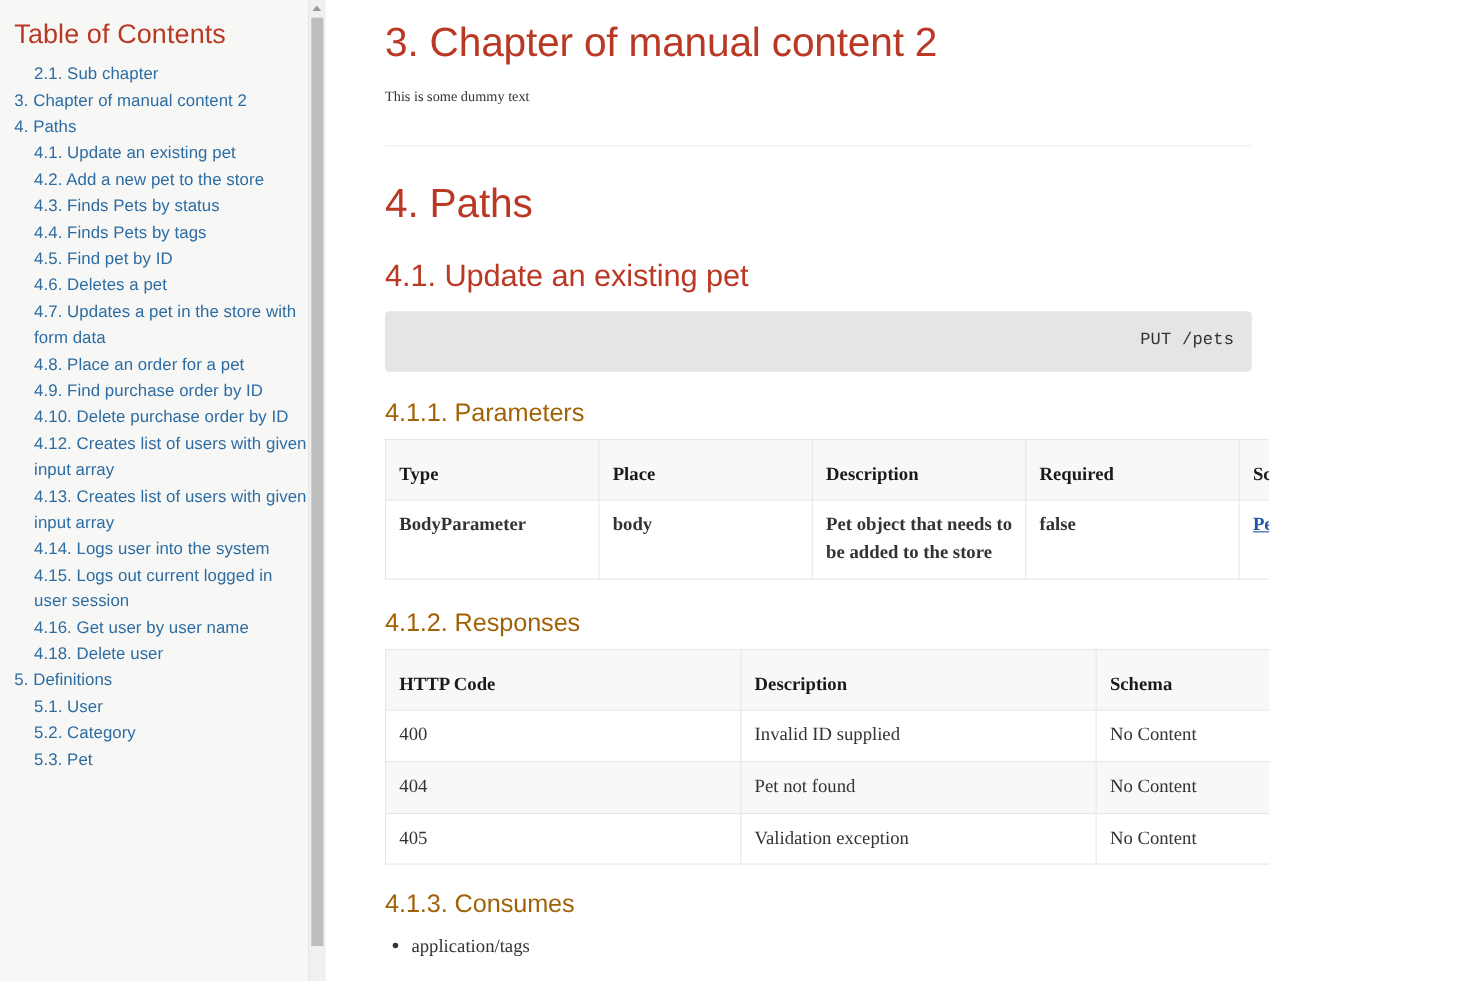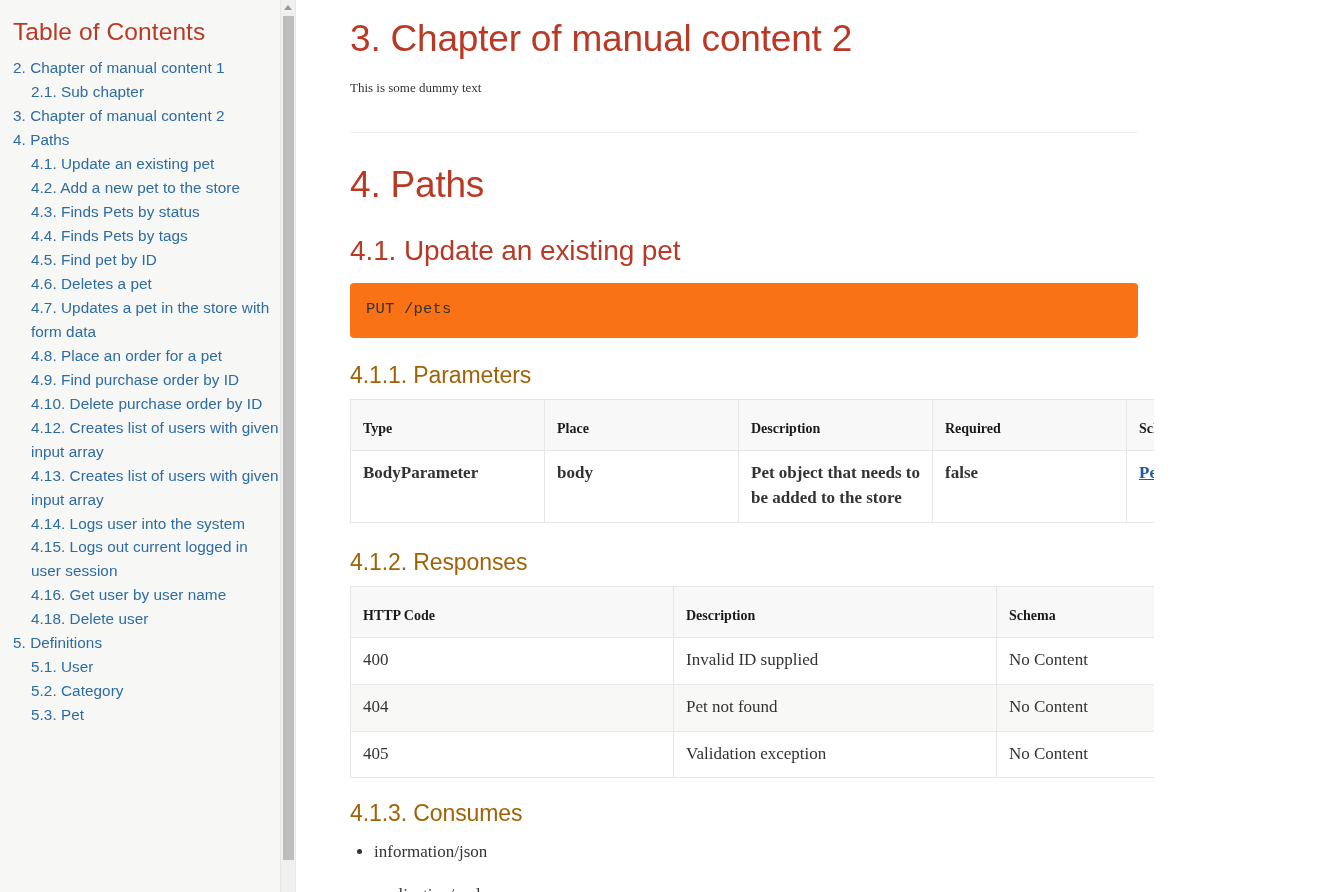--- a/index.html
+++ b/index.html
@@ -159,46 +159,47 @@
     border-top: 1px solid #efefed;
     margin: 33px 0 0 0;
   }
   .sect1-gap { height: 30px; }
 
   
   .listingblock {
     margin-top: 16px;
   }
   .listingblock pre {
-    background: #f97316;
+    background: #e5e5e5;
     border-radius: 4px;
     margin: 0;
     padding: 15px 16px 17px 16px;
     font-family: "Liberation Mono", monospace;
     font-size: 15.5px;
     line-height: 1.45;
     color: #333333;
     white-space: pre;
     letter-spacing: 0.2px;
+    text-align: right;
   }
 
   
   table.doc-table {
     border-collapse: collapse;
     width: 968px;
     margin: 0;
     font-family: "Liberation Serif", serif;
     table-layout: fixed;
   }
   table.doc-table th {
     background: #f7f8f7;
     border: 1px solid #e7e7e7;
     text-align: left;
     font-weight: bold;
-    font-size: 14px;
+    font-size: 17px;
     color: #1a1a1a;
     padding: 20px 12px 12px 12px;
     line-height: 1.3;
   }
   table.doc-table td {
     border: 1px solid #e7e7e7;
     text-align: left;
     font-size: 17px;
     color: #333333;
     padding: 10px 12px 11px 12px;
@@ -229,21 +230,20 @@
 </head>
 <body>
 
 <div id="page">
 
   <aside id="toc-sidebar">
     <div id="toc-inner">
       <div id="toc-title">Table of Contents</div>
       <ul class="sectlevel1" id="toc-list">
           <li>
-            <a class="toc-link">2. Chapter of manual content 1</a>
             <ul class="sectlevel2">
               <li>
                 <a class="toc-link">2.1. Sub chapter</a>
               </li>
             </ul>
           </li>
           <li>
             <a class="toc-link">3. Chapter of manual content 2</a>
           </li>
           <li>
@@ -407,21 +407,21 @@
                     <td>No Content</td>
                   </tr>
                 </tbody>
             </table>
           </div>
         </div>
 
         <div class="section-block" style="margin-top:22px;">
           <h4 class="doc-h4">4.1.3. Consumes</h4>
           <ul class="doc-list" id="consumes-list">
-              <li>information/json</li>
+              <li>application/tags</li>
               <li>application/xml</li>
             </ul>
         </div>
 
       </div>
     </div>
 
   </main>
 </div>
 

